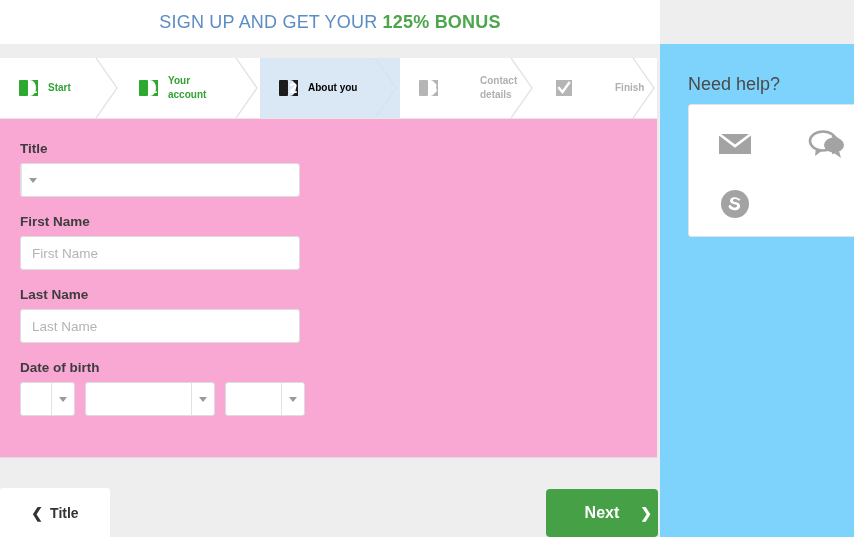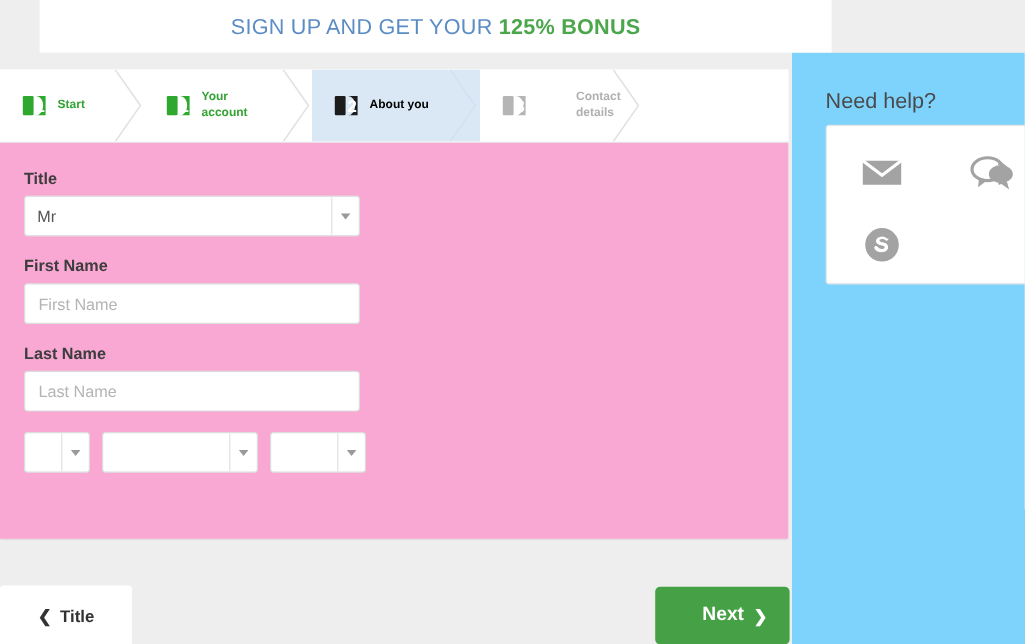--- a/index.html
+++ b/index.html
@@ -18,21 +18,20 @@
   
   .promo-header {
     position: absolute;
     left: 0; top: 0;
     width: 660px;
     height: 44px;
     background: #ffffff;
     display: flex;
     align-items: center;
     justify-content: center;
-    margin-left: 33px;
   }
   .promo-text {
     font-size: 18px;
     letter-spacing: .2px;
     color: #5b8cc4;
     white-space: nowrap;
   }
   .promo-text .bonus {
     color: #4ca64c;
     font-weight: bold;
@@ -201,22 +200,22 @@
     height: 48px;
     background: #46a046;
     border: none;
     border-radius: 4px;
     color: #ffffff;
     font-family: "Liberation Sans", sans-serif;
     font-size: 16px;
     font-weight: bold;
     display: flex;
     align-items: center;
-    justify-content: center;
-    gap: 8px;
+    justify-content: flex-end;
+    gap: 21px;
     cursor: pointer;
     padding-left: 27px;
   }
   .chev-glyph { font-size: 14px; line-height: 1; }
 
   
   .help-sidebar {
     position: absolute;
     left: 660px;
     top: 44px;
@@ -342,46 +341,60 @@
       </span>
       <span class="step-label">Contact
 details</span>
       <span class="chevron">
         <svg width="26" height="60" viewBox="0 0 26 60">
           <polyline points="1,0 22,30 1,60" fill="none" stroke="#e0e0e0" stroke-width="1.3"></polyline>
         </svg>
       </span>
     </div>
 
+    <div class="step s-finish muted">
+      <span class="step-icon">
+        <svg width="22" height="22" viewBox="0 0 22 22">
+          <path d="M3 3 h16 v16 h-16 z" fill="#b5b5b5"></path>
+          <polyline points="6,11 9.5,15 16,6" fill="none" stroke="#ffffff" stroke-width="2.4" stroke-linecap="square"></polyline>
+        </svg>
+      </span>
+      <span class="step-label">Finish</span>
+      <span class="chevron">
+        <svg width="26" height="60" viewBox="0 0 26 60">
+          <polyline points="1,0 22,30 1,60" fill="none" stroke="#e0e0e0" stroke-width="1.3"></polyline>
+        </svg>
+      </span>
+    </div>
 
   </div>
 
   <div class="form-body">
 
     <div class="field-group">
       <label class="field-label">Title</label>
       <div class="select-box select-title">
-        <span class="sel-value">Mr</span>
         <span class="sel-arrow">
             <span class="caret"></span>
           </span>
       </div>
     </div>
 
     <div class="field-group">
       <label class="field-label">First Name</label>
       <input class="text-input" type="text" placeholder="First Name" style="">
     </div>
 
     <div class="field-group">
       <label class="field-label">Last Name</label>
       <input class="text-input" type="text" placeholder="Last Name" style="">
     </div>
 
     <div class="field-group">
+      <label class="field-label">Date of birth</label>
       <div class="dob-row">
         <div class="select-box dob-day">
           <span class="sel-value"></span>
           <span class="sel-arrow">
               <span class="caret"></span>
             </span>
         </div>
         <div class="select-box dob-month">
           <span class="sel-value"></span>
           <span class="sel-arrow">

